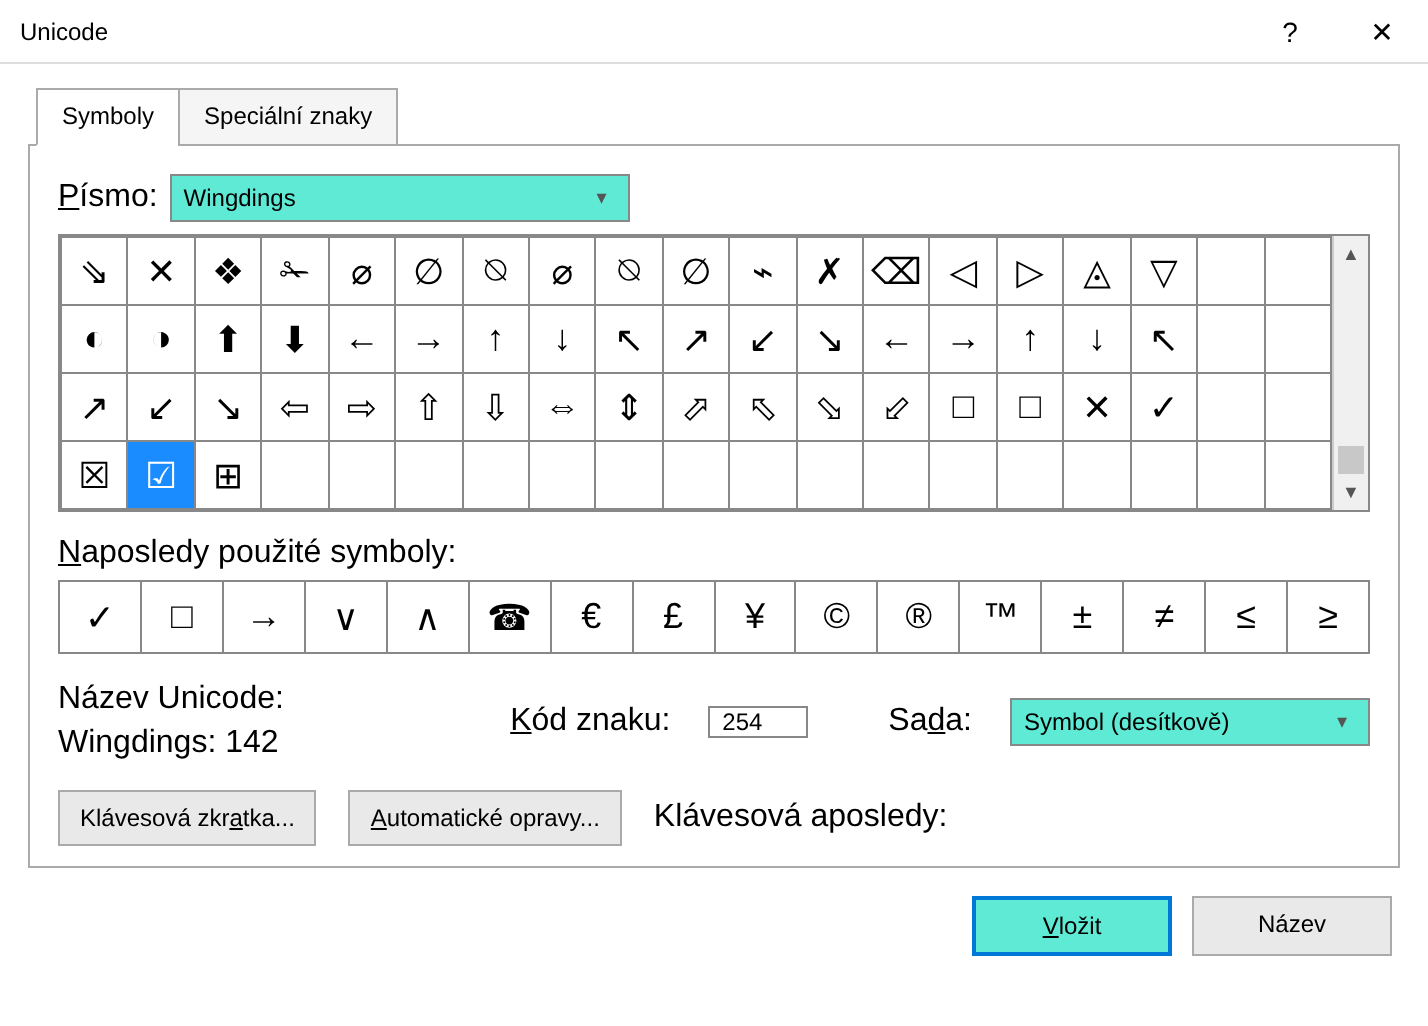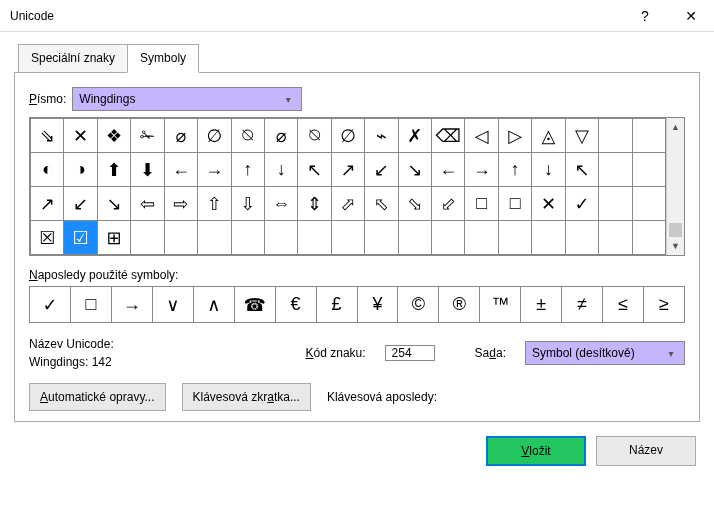--- a/index.html
+++ b/index.html
@@ -7,22 +7,22 @@
 .titlebar { height: 32px; display: flex; align-items: center; padding: 0 0 0 10px; border-bottom: 1px solid #ddd; }
 .title { flex: 1; font-size: 12px; }
 .tb-btn { width: 46px; height: 32px; display: flex; align-items: center; justify-content: center; font-size: 14px; }
 .tabs { display: flex; margin: 12px 0 0 18px; position: relative; z-index: 2; }
 .tab { padding: 6px 12px 7px; border: 1px solid #aaa; background: #fff; font-size: 12px; cursor: pointer; position: relative; }
 .tab.active { border-bottom: 1px solid #fff; background: #fff; }
 .tab:not(.active) { background: #f5f5f5; border-bottom: 1px solid #aaa; }
 .tab + .tab { margin-left: -1px; }
 .panel { border: 1px solid #aaa; margin: -1px 14px 0 14px; padding: 14px 14px 10px; position: relative; z-index: 1; }
 .row { display: flex; align-items: center; margin-bottom: 6px; gap: 6px; }
-.label { font-size: 12px; }
-.select { display: flex; align-items: center; border: 1px solid #888; height: 24px; padding: 0 4px 0 6px; background: #c4b5fd; }
+.label { font-size: 16px; }
+.select { display: flex; align-items: center; border: 1px solid #888; height: 24px; padding: 0 4px 0 6px; background: #5eead4; }
 .select .sv { flex: 1; }
 .select .chev { width: 18px; text-align: center; color: #555; font-size: 10px; }
 .grid-wrap { display: flex; border: 1px solid #888; }
 .grid { display: grid; grid-template-columns: repeat(19, 1fr); flex: 1; background: #888; gap: 1px; padding: 1px; }
 .cell { background: #fff; height: 33px; display: flex; align-items: center; justify-content: center; font-size: 18px; cursor: pointer; }
 .cell.sel { background: #1a8cff; color: #fff; }
 .cell.blank { background: #fff; }
 .scrollbar { width: 18px; background: #f0f0f0; display: flex; flex-direction: column; border-left: 1px solid #ccc; }
 .sbtn { height: 18px; display: flex; align-items: center; justify-content: center; font-size: 9px; color: #555; }
 .strack { flex: 1; position: relative; }
@@ -30,35 +30,35 @@
 .recent-label { margin: 12px 0 4px; }
 .recent-grid { display: grid; grid-template-columns: repeat(16, 1fr); gap: 1px; background: #888; padding: 1px; border: 0; }
 .rcell { background: #fff; height: 35px; display: flex; align-items: center; justify-content: center; font-size: 18px; cursor: pointer; }
 .meta-row { display: flex; align-items: center; margin-top: 14px; gap: 19px; }
 .meta-left { flex: 1; }
 .input { border: 1px solid #888; height: 16px; padding: 0 6px; width: 50px; background: #fff; display: flex; align-items: center; }
 .btnrow { display: flex; gap: 16px; margin-top: 14px; align-items: center; }
 .btn { border: 1px solid #aaa; background: #e9e9e9; padding: 6px 10px; font-size: 12px; cursor: pointer; }
 .footer { display: flex; justify-content: flex-end; gap: 10px; padding: 14px 18px; }
 .footer .btn { width: 100px; text-align: center; }
-.footer .btn.primary { border: 2px solid #0078d7; background: #22c55e; }
+.footer .btn.primary { border: 2px solid #0078d7; background: #5eead4; }
 .und { text-decoration: underline; }
 </style>
 </head>
 <body>
 
 <div class="titlebar">
   <span class="title">Unicode</span>
   <div class="tb-btn">?</div>
   <div class="tb-btn">✕</div>
 </div>
 
 <div class="tabs">
+  <div class="tab active">Symboly</div>
   <div class="tab">Speciální znaky</div>
-  <div class="tab active">Symboly</div>
 </div>
 
 <div class="panel">
 
   <div class="row">
     <span class="label"><span class="und">P</span>ísmo:</span>
     <div class="select" style="width:230px">
       <span class="sv">Wingdings</span>
       <span class="chev">▾</span>
     </div>
@@ -175,29 +175,29 @@
   <div class="meta-row">
     <div class="meta-left">
       <div class="label">Název Unicode:</div>
       <div class="label" style="margin-top:4px">Wingdings: 142</div>
     </div>
     <span class="label"><span class="und">K</span>ód znaku:</span>
     <div class="input">
         <span>254</span>
       </div>
     <span class="label" style="margin-left:21px">Sa<span class="und">d</span>a:</span>
-    <div class="select" style="width:160px">
+    <div class="select" style="width:180px">
       <span class="sv">Symbol (desítkově)</span>
       <span class="chev">▾</span>
     </div>
   </div>
 
   <div class="btnrow">
+    <div class="btn">Klávesová zkr<span class="und">a</span>tka...</div>
     <div class="btn"><span class="und">A</span>utomatické opravy...</div>
-    <div class="btn">Klávesová zkr<span class="und">a</span>tka...</div>
     <span class="label">Klávesová aposledy:</span>
   </div>
 
 </div>
 
 <div class="footer">
   <div class="btn primary"><span class="und">V</span>ložit</div>
   <div class="btn">Název</div>
 </div>
 

